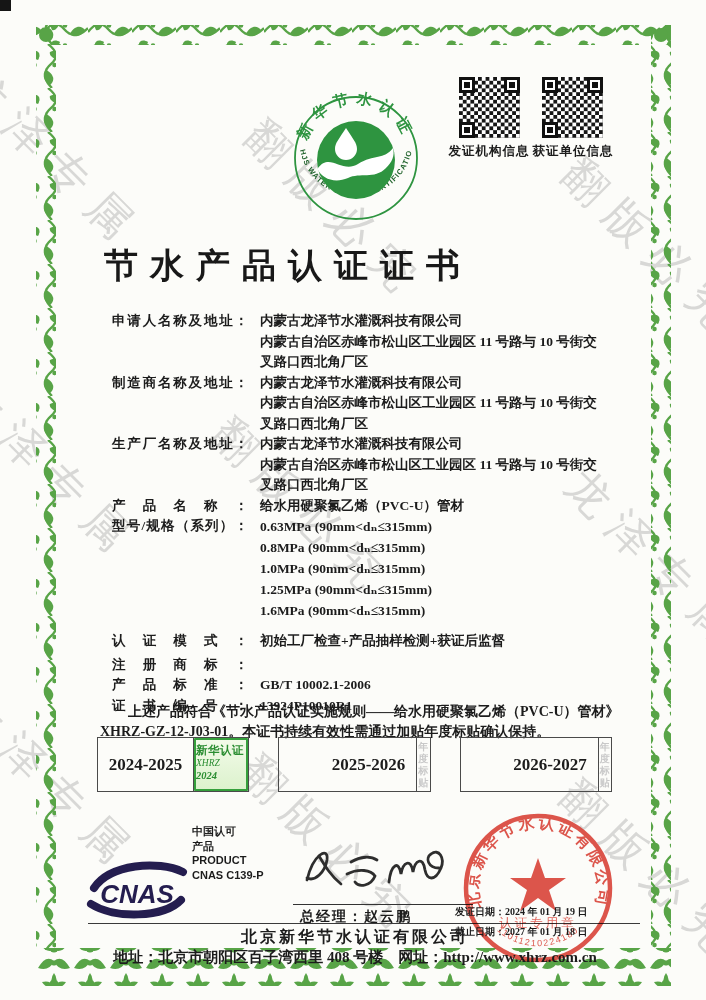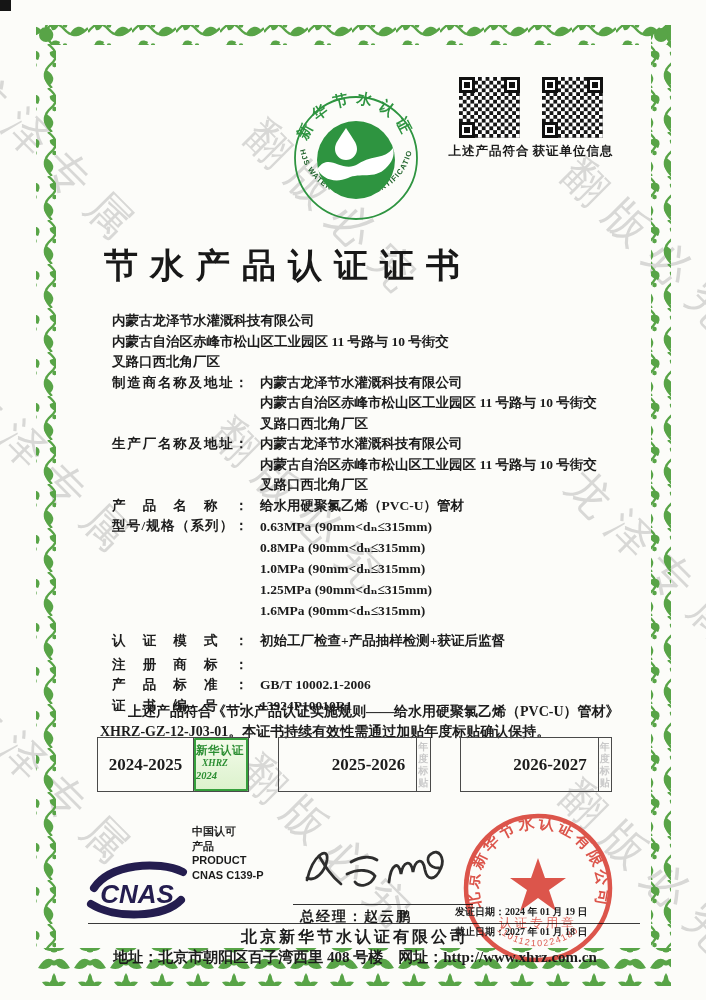--- a/index.html
+++ b/index.html
@@ -49,21 +49,21 @@
   
   .periods{left:97px;top:737px;width:515px;display:flex;}
   .pbox{width:158px;height:53px;border:1.2px solid #4a4a4a;display:flex;background:transparent;}
   .pbox + .pbox{margin-left:29px;padding-left:42px;}
   .pcell-range{width:95px;display:flex;align-items:center;justify-content:center;
                font-size:17px;font-weight:700;border-right:1.2px solid #4a4a4a;}
   .pcell-slot{flex:1;display:flex;align-items:center;justify-content:center;}
   .sticker{width:50px;height:46px;border:2px solid #35a03c;border-radius:1px;
            background:linear-gradient(#f3fbe9,#dcf2cd);padding-top:3px;box-sizing:content-box;}
   .sticker .s1{font-size:11.5px;font-weight:700;color:#2a8d31;letter-spacing:.5px;line-height:14px;}
-  .sticker .s2{font-size:9.5px;font-weight:700;font-style:italic;color:#2a8d31;line-height:12px;padding-left:6px;}
+  .sticker .s2{font-size:9.5px;font-weight:400;font-style:italic;color:#2a8d31;line-height:12px;}
   .sticker .s3{font-size:10.5px;font-weight:700;font-style:italic;color:#2a8d31;line-height:13px;}
   .placeholder{font-size:10px;color:#c9c9c9;text-align:center;line-height:12px;font-weight:600;}
 
   
   .cnas-svg{left:86px;top:858px;}
   .cnas-text{left:192px;top:824px;font-size:11px;font-weight:700;line-height:14.5px;
              font-family:"Liberation Sans",sans-serif;}
   .sig-svg{left:293px;top:830px;z-index:4;}
   .sig-line{left:293px;top:904px;width:180px;border-top:1.6px solid #333;}
   .sig-caption{left:300px;top:908px;font-size:14px;font-weight:700;letter-spacing:2px;}
@@ -142,27 +142,28 @@
     <div class="qr q1">
       <div class="finder f-tl"></div>
       <div class="finder f-tr"></div>
       <div class="finder f-bl"></div>
     </div>
     <div class="qr q2">
       <div class="finder f-tl"></div>
       <div class="finder f-tr"></div>
       <div class="finder f-bl"></div>
     </div>
-    <div class="abs qr-label ql1">上述产品符合</div>
+    <div class="abs qr-label ql1">发证机构信息</div>
     <div class="abs qr-label ql2">获证单位信息</div>
 
     <div class="abs title">节水产品认证证书</div>
 
     <div class="abs fields">
       <div class="frow">
+        <div class="flabel">申请人名称及地址：</div>
         <div class="fvals">
           <div class="fline">内蒙古龙泽节水灌溉科技有限公司</div>
           <div class="fline">内蒙古自治区赤峰市松山区工业园区 11 号路与 10 号街交</div>
           <div class="fline">叉路口西北角厂区</div>
         </div>
       </div>
       <div class="frow">
         <div class="flabel">制造商名称及地址：</div>
         <div class="fvals">
           <div class="fline">内蒙古龙泽节水灌溉科技有限公司</div>

